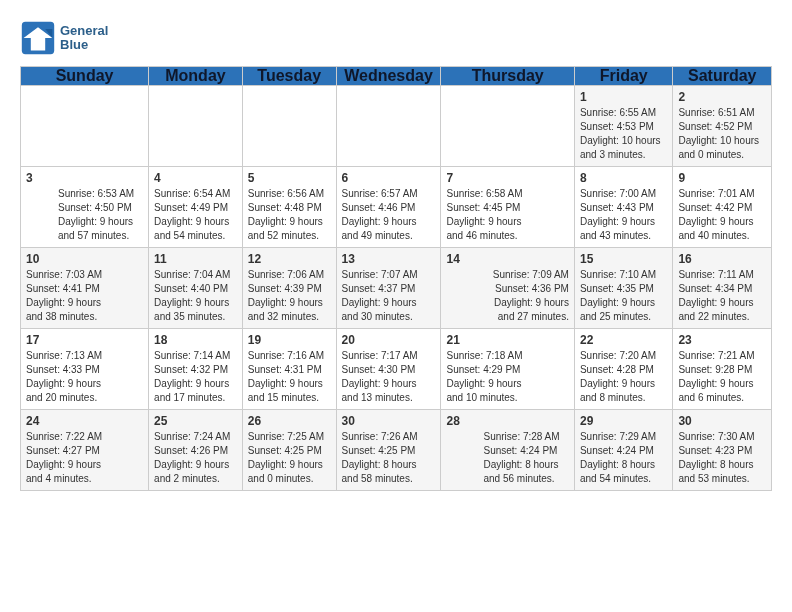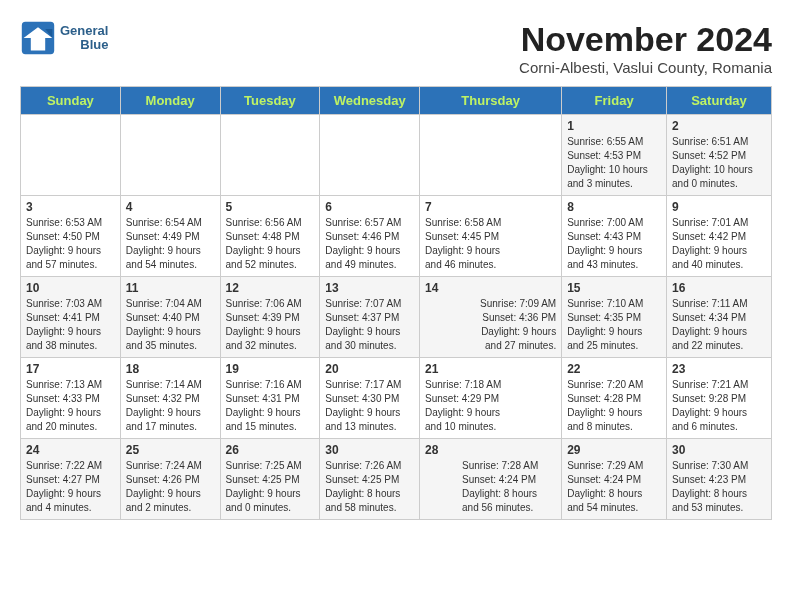--- a/index.html
+++ b/index.html
@@ -21,21 +21,20 @@
       align-items: center;
       gap: 4px;
     }
     .logo-text {
       display: flex;
       flex-direction: column;
       font-size: 13px;
       font-weight: bold;
       color: #2c5f8a;
       line-height: 1.1;
-      text-align: right;
     }
     .logo-icon {
       width: 36px;
       height: 36px;
     }
     .title-area {
       text-align: right;
     }
     .main-title {
       font-size: 34px;
@@ -46,24 +45,24 @@
       font-size: 15px;
       color: #444;
     }
     table {
       width: 100%;
       border-collapse: collapse;
       font-size: 11px;
     }
     thead tr th {
       background-color: #2c72b8;
-      color: #bef264;
+      color: #0f172a;
       text-align: center;
-      padding: 6px 4px;
-      font-size: 13px;
+      padding: 0 4px;
+      font-size: 16px;
       font-weight: bold;
       border: 1px solid #ccc;
     }
     tbody tr td {
       border: 1px solid #ccc;
       vertical-align: top;
       padding: 4px 5px;
       min-height: 70px;
       height: 80px;
       color: #333;
@@ -98,24 +97,20 @@
     <svg class="logo-icon" viewBox="0 0 40 40">
       <rect x="2" y="2" width="36" height="36" rx="4" fill="#2c72b8"></rect>
       <polygon points="20,8 36,20 28,20 28,34 12,34 12,20 4,20" fill="white"></polygon>
       <polygon points="28,10 36,10 36,20" fill="#1a5a9a"></polygon>
     </svg>
     <div class="logo-text">
       <span>General</span>
       <span>Blue</span>
     </div>
   </div>
-  <div class="title-area">
-    <div class="main-title">November 2024</div>
-    <div class="subtitle">Corni-Albesti, Vaslui County, Romania</div>
-  </div>
 </div>
 
 <table>
   <thead>
     <tr>
     <th>Sunday</th>
         <th>Monday</th>
         <th>Tuesday</th>
         <th>Wednesday</th>
         <th>Thursday</th>
@@ -141,21 +136,21 @@
           <span class="day-number">2</span>
           <div class="day-info" style="white-space: pre-line;">Sunrise: 6:51 AM
 Sunset: 4:52 PM
 Daylight: 10 hours
 and 0 minutes.</div>
         </td>
       </tr>
       <tr>
         <td>
           <span class="day-number">3</span>
-          <div class="day-info" style="white-space: pre-line;">Sunrise: 6:53 AM
+          <div class="day-info" style="white-space: pre-line; margin-left: 32px;">Sunrise: 6:53 AM
 Sunset: 4:50 PM
 Daylight: 9 hours
 and 57 minutes.</div>
         </td>
         <td>
           <span class="day-number">4</span>
           <div class="day-info" style="white-space: pre-line;">Sunrise: 6:54 AM
 Sunset: 4:49 PM
 Daylight: 9 hours
 and 54 minutes.</div>

